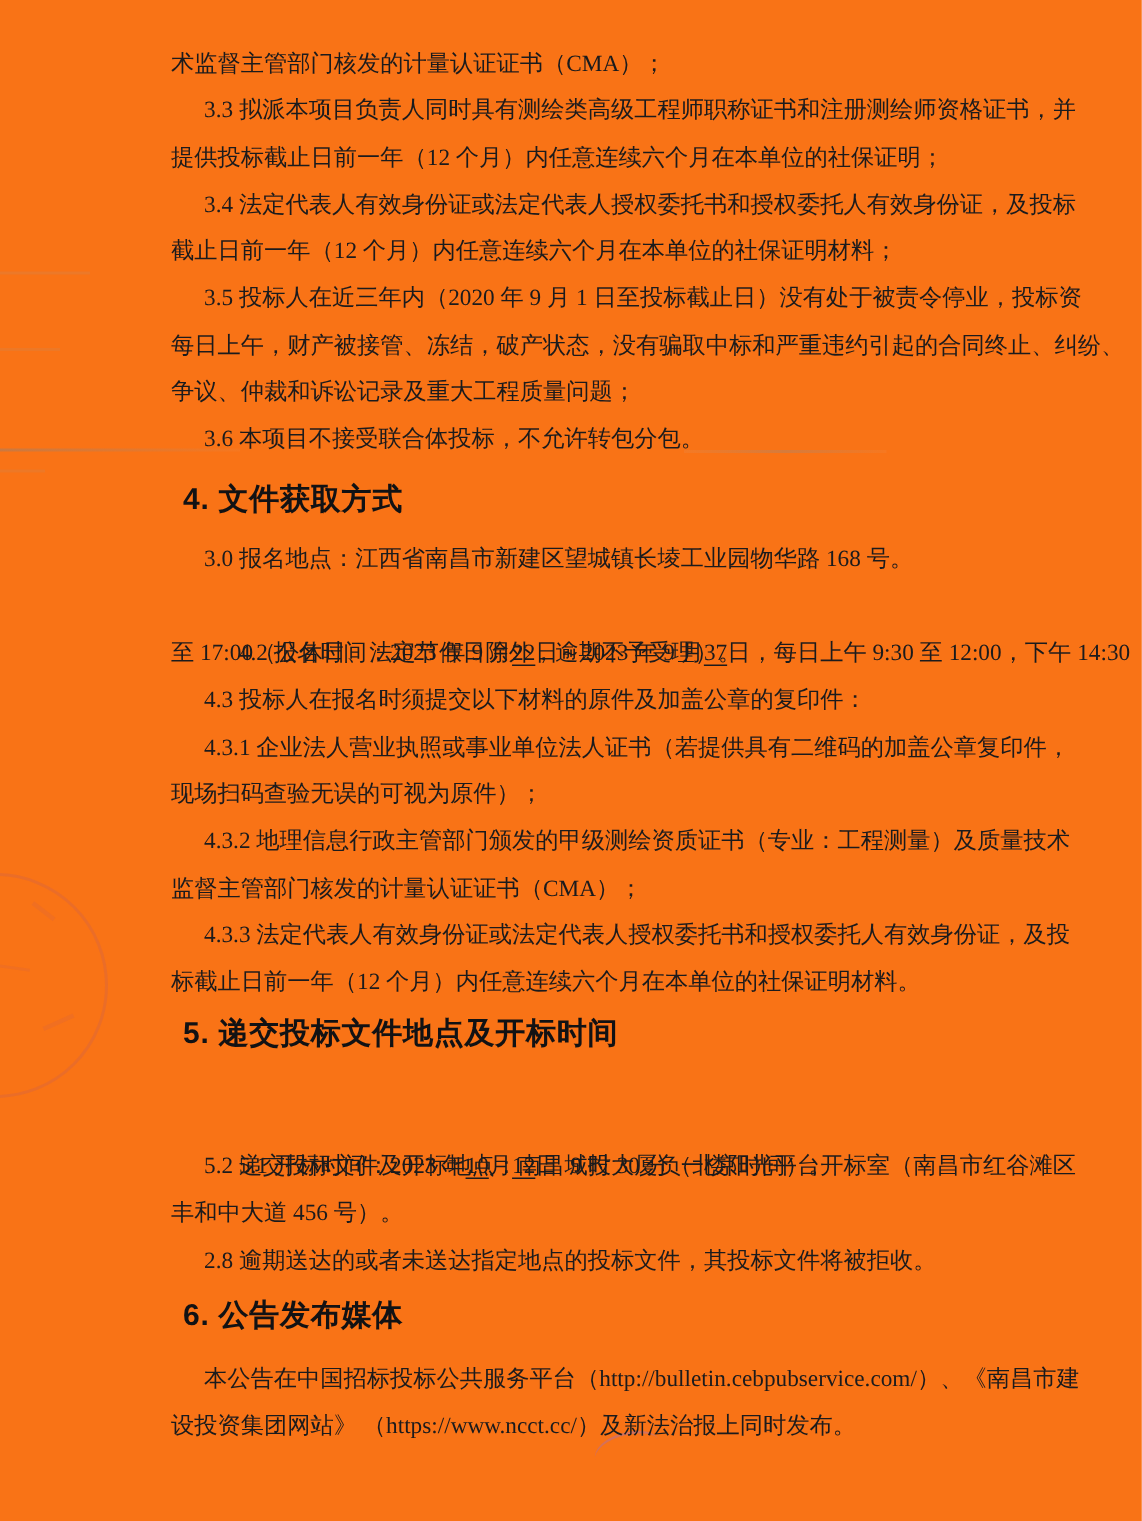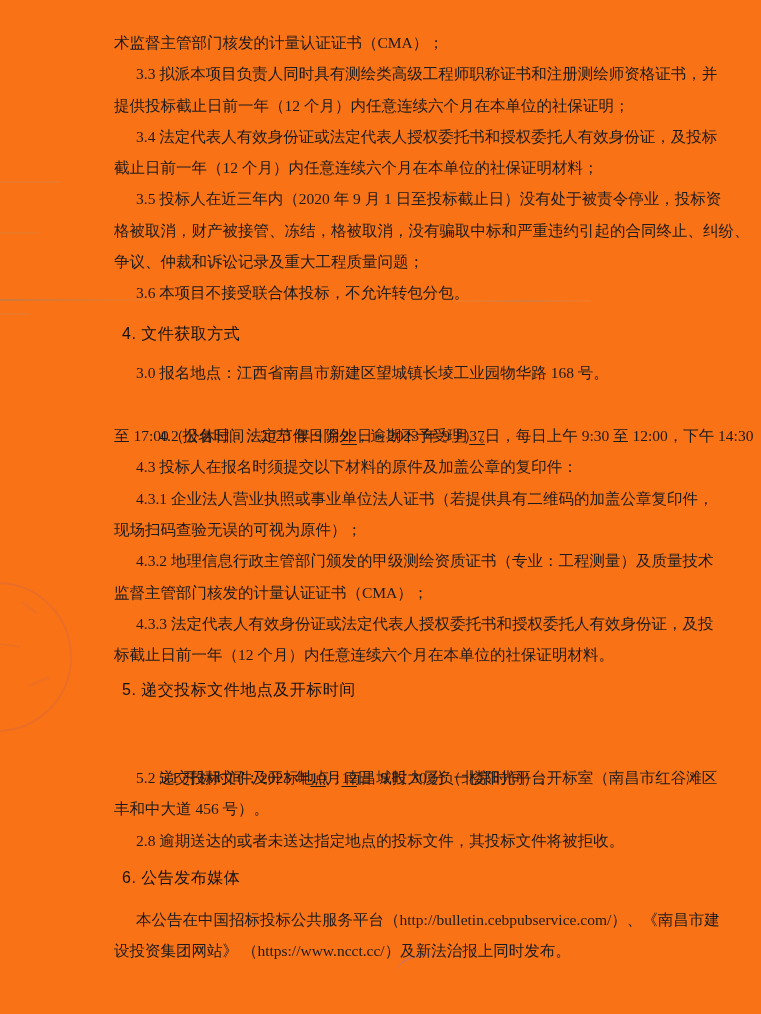--- a/index.html
+++ b/index.html
@@ -24,22 +24,22 @@
   .line{
     font-size:15.5px;
     height:31.3px;
     line-height:31.3px;
     white-space:pre;
     color:#1b1b1d;
   }
   .ind{padding-left:22px;}
   .h{
     font-family:"Liberation Sans","DejaVu Sans",sans-serif;
-    font-weight:400;
-    font-size:16px;
+    font-weight:700;
+    font-size:20px;
     letter-spacing:0.5px;
     color:#121214;
     height:31.3px;line-height:31.3px;
     white-space:pre;
   }
   .h4row{margin:9px 0 8.5px 8px;}
   .h5row{margin:4px 0 25px 8px;}
   .h6row{margin:6px 0 10.5px 8px;}
   .fill{
     text-decoration:underline;
@@ -99,21 +99,21 @@
   <div class="scratch"></div>
 
   <div class="content">
 
     <div class="line">术监督主管部门核发的计量认证证书（CMA）；</div>
     <div class="line ind">3.3 拟派本项目负责人同时具有测绘类高级工程师职称证书和注册测绘师资格证书，并</div>
     <div class="line">提供投标截止日前一年（12 个月）内任意连续六个月在本单位的社保证明；</div>
     <div class="line ind">3.4 法定代表人有效身份证或法定代表人授权委托书和授权委托人有效身份证，及投标</div>
     <div class="line">截止日前一年（12 个月）内任意连续六个月在本单位的社保证明材料；</div>
     <div class="line ind">3.5 投标人在近三年内（2020 年 9 月 1 日至投标截止日）没有处于被责令停业，投标资</div>
-    <div class="line">格被取消，财产被接管、冻结，格被取消，没有骗取中标和严重违约引起的合同终止、纠纷、</div>
+    <div class="line">每日上午，财产被接管、冻结，破产状态，没有骗取中标和严重违约引起的合同终止、纠纷、</div>
     <div class="line">争议、仲裁和诉讼记录及重大工程质量问题；</div>
     <div class="line ind">3.6 本项目不接受联合体投标，不允许转包分包。</div>
 
     <div class="h h4row">4. 文件获取方式</div>
     <div class="line ind">3.0 报名地点：江西省南昌市新建区望城镇长堎工业园物华路 168 号。</div>
     <div class="line ind">
       <span>4.2 报名时间：2023 年 9 月</span><span class="fill">22</span><span>日～2023 年 9 月</span><span class="fill">37</span><span>日，每日上午 9:30 至 12:00，下午 14:30</span>
     </div>
     <div class="line">至 17:00（公休日、法定节假日除外，逾期不予受理）。</div>
     <div class="line ind">4.3 投标人在报名时须提交以下材料的原件及加盖公章的复印件：</div>

